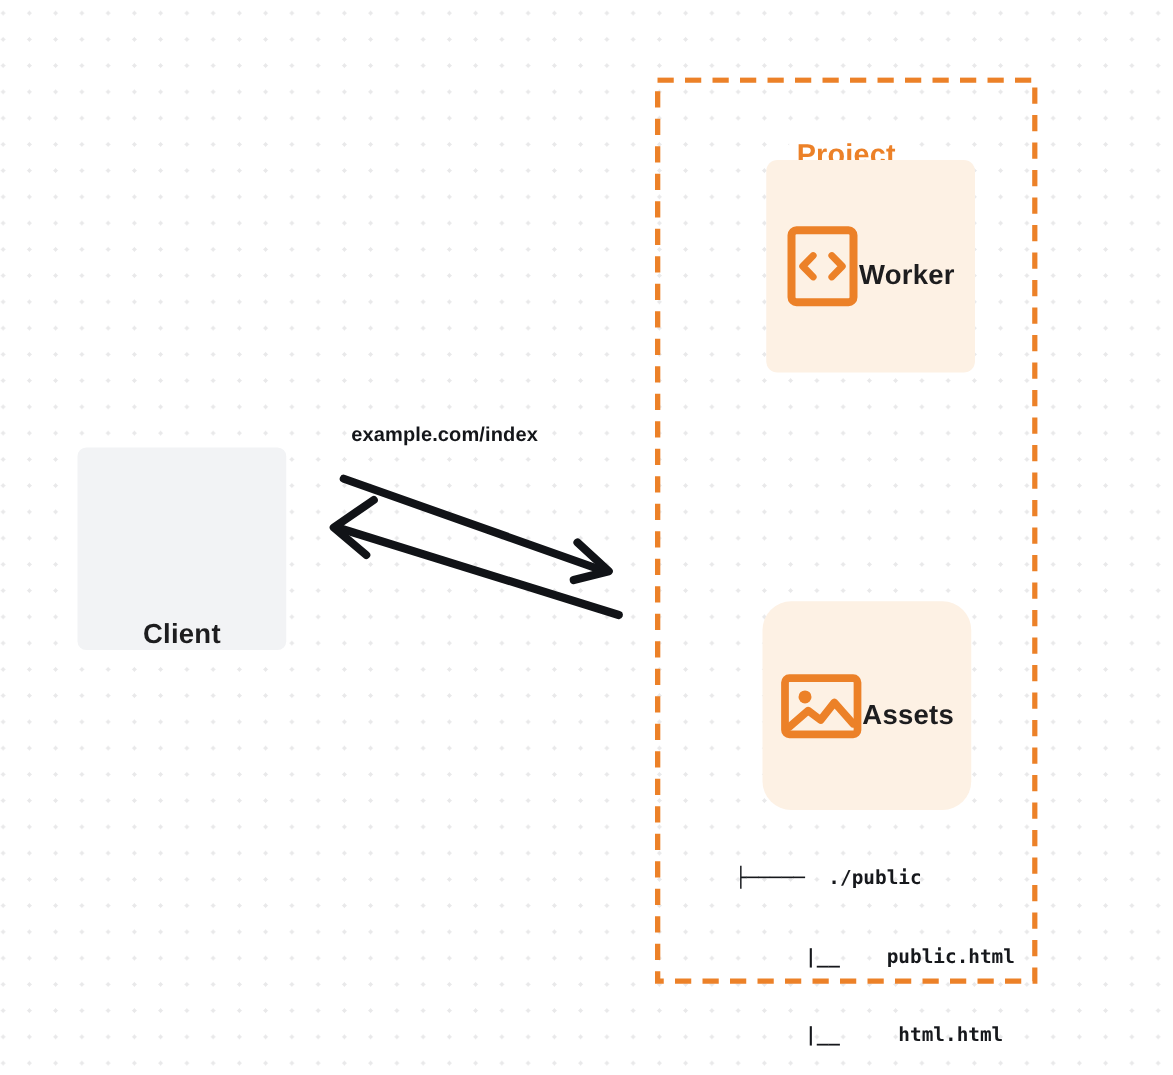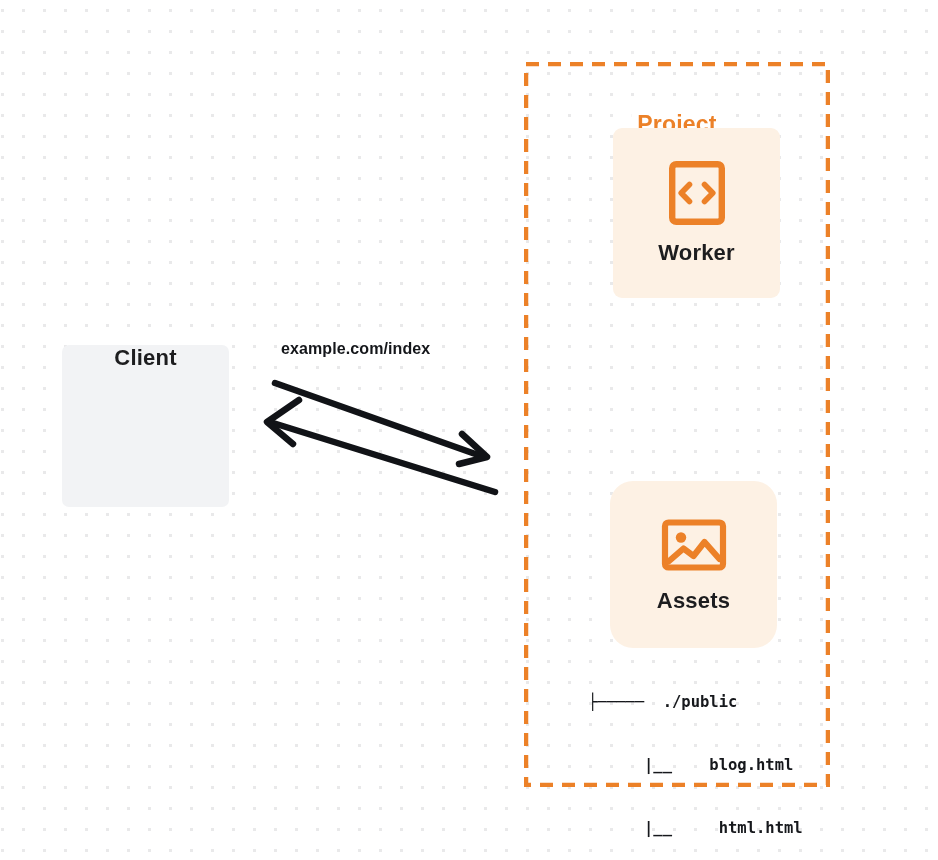--- a/index.html
+++ b/index.html
@@ -17,27 +17,27 @@
     background-size: 21px 21px;
     background-position: 13px 0px;
     font-family: "Liberation Sans", sans-serif;
     -webkit-font-smoothing: antialiased;
   }
 
   
   .client-box {
     position: absolute;
     left: 62px;
-    top: 345px;
+    top: 358px;
     width: 167px;
     height: 162px;
     background: #f2f3f5;
     border-radius: 7px;
     display: flex;
-    align-items: flex-start;
+    align-items: flex-end;
     justify-content: center;
   }
   .client-label {
     font-size: 22px;
     font-weight: bold;
     color: #1d1d1f;
     letter-spacing: 0.2px;
   }
 
   
@@ -89,21 +89,21 @@
     letter-spacing: 0.2px;
     white-space: nowrap;
   }
 
   
   .card {
     position: absolute;
     background: #fdf1e4;
     border-radius: 9px;
     display: flex;
-    flex-direction: column;
+    flex-direction: row;
     align-items: center;
     justify-content: center;
   }
   .card-worker {
     left: 613px;
     top: 128px;
     width: 167px;
     height: 170px;
   }
   .card-assets {
@@ -184,18 +184,18 @@
     <svg class="card-icon" width="66" height="58" viewBox="0 0 66 58">
       <rect x="4" y="6.5" width="58" height="45" rx="3.5" ry="3.5" fill="none" stroke="#ec8128" stroke-width="6.2"></rect>
       <circle cx="20" cy="21.5" r="5.2" fill="#ec8128"></circle>
       <polyline points="7.5,45.5 22.5,32.5 32.5,40 43.5,26 58.5,43" fill="none" stroke="#ec8128" stroke-width="6.2" stroke-linecap="round" stroke-linejoin="round"></polyline>
     </svg>
     <span class="card-label">Assets</span>
   </div>
 
   <div class="file-tree">
     <span class="tree-row">├─────  ./public</span>
-    <span class="tree-row">      |__    blog.html</span>
+    <span class="tree-row">      |__    public.html</span>
     <span class="tree-row">      |__     html.html</span>
     
   </div>
 
 </div>
 
 </body></html>

